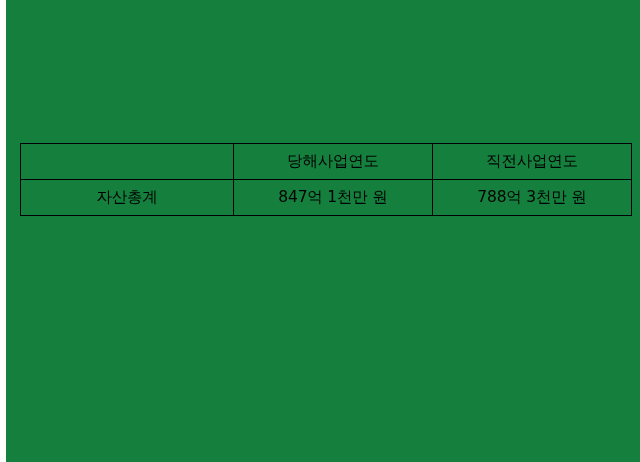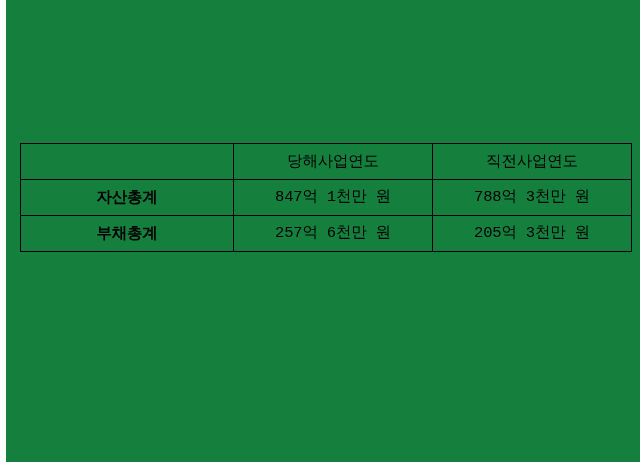--- a/index.html
+++ b/index.html
@@ -35,30 +35,29 @@
     table-layout: fixed;
   }
   table.finance-table td {
     border: 1px solid #000000;
     height: 35px;
     text-align: center;
     vertical-align: middle;
     font-size: 15.5px;
     line-height: 1.2;
     padding: 0 4px;
-    font-weight: bold;
+    font-weight: normal;
     letter-spacing: -0.2px;
   }
   table.finance-table td.label-cell {
     width: 204px;
   }
   table.finance-table td.value-cell {
     width: 204px;
     font-weight: normal;
-    font-family: Liberation Mono, monospace;
   }
   table.finance-table td.head-cell {
     font-weight: normal;
   }
   table.finance-table td.corner-cell {
     font-weight: normal;
   }
 </style>
 </head>
 <body>
@@ -70,21 +69,16 @@
         <tr>
           <td class="label-cell corner-cell"></td>
           <td class="head-cell">당해사업연도</td>
           <td class="head-cell">직전사업연도</td>
         </tr>
         <tr>
           <td class="label-cell">자산총계</td>
           <td class="value-cell">847억 1천만 원</td>
           <td class="value-cell">788억 3천만 원</td>
         </tr>
-        <tr>
-          <td class="label-cell">부채총계</td>
-          <td class="value-cell">257억 6천만 원</td>
-          <td class="value-cell">205억 3천만 원</td>
-        </tr>
       </tbody>
     </table>
   </div>
 </div>
 
 </body></html>

